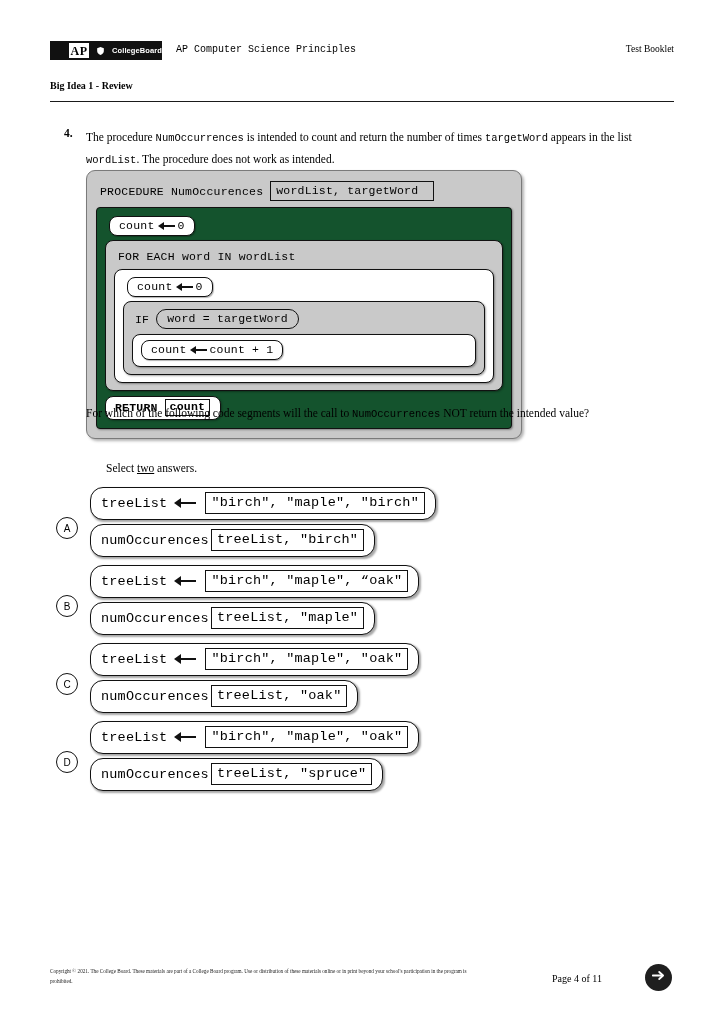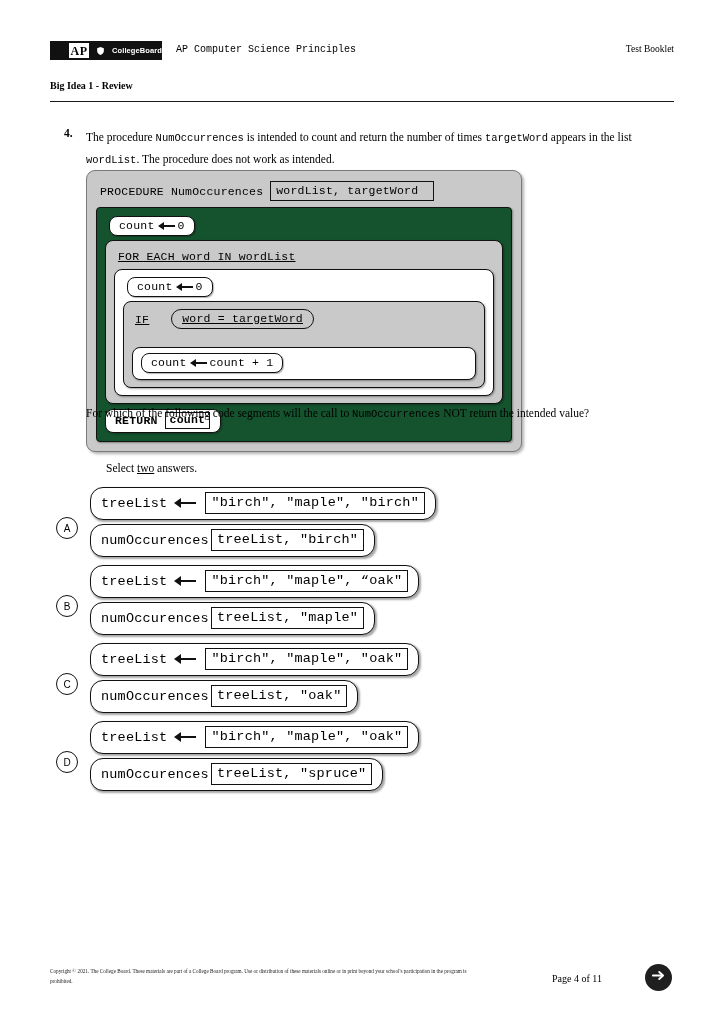--- a/index.html
+++ b/index.html
@@ -118,39 +118,37 @@
     line-height:15px;
     box-shadow:1px 1px 1px rgba(0,0,0,0.30);
   }
   .stmt-row{padding:1px 0 4px 4px;}
   .gray-block{
     background:#c9c9c9;
     border:1.6px solid #111;
     border-radius:8px;
     padding:6px 8px 7px 8px;
     box-shadow:1px 1px 2px rgba(0,0,0,0.35);
-    text-decoration:underline;
   }
   .white-block{
     background:#ffffff;
     border:1.6px solid #111;
     border-radius:8px;
     padding:6px 8px 7px 8px;
     margin-top:4px;
     box-shadow:1px 1px 2px rgba(0,0,0,0.35);
   }
   .for-head{padding:2px 0 5px 4px;}
   .if-head{display:flex;align-items:center;gap:7px;padding:1px 0 5px 3px;}
   .cond-pill{
     background:#c9c9c9;
     border:1.5px solid #111;
     border-radius:11px;
     padding:1px 10px 2px 10px;
     line-height:15px;
-    margin-left:15px;
   }
   .return-row{
     display:flex;align-items:center;gap:7px;
     margin-top:5px;
     background:#ffffff;
     border:1.5px solid #111;
     border-radius:8px;
     padding:2px 10px 3px 9px;
     width:max-content;
     box-shadow:1px 1px 2px rgba(0,0,0,0.30);
@@ -325,21 +323,21 @@
           <span class="pill code-line">
             <span>count</span><span class="arrow"></span><span>0</span>
           </span>
         </div>
 
         <div class="gray-block">
           <div class="if-head code-line">
             <span>IF</span>
             <span class="cond-pill">word = targetWord</span>
           </div>
-          <div class="white-block" style="margin-top:13px;padding:5px 8px 6px 8px;">
+          <div class="white-block" style="margin-top:0;padding:5px 8px 6px 8px;">
             <span class="pill code-line">
               <span>count</span><span class="arrow"></span><span>count + 1</span>
             </span>
           </div>
         </div>
       </div>
     </div>
 
     <div class="return-row code-line">
       <span>RETURN</span>

